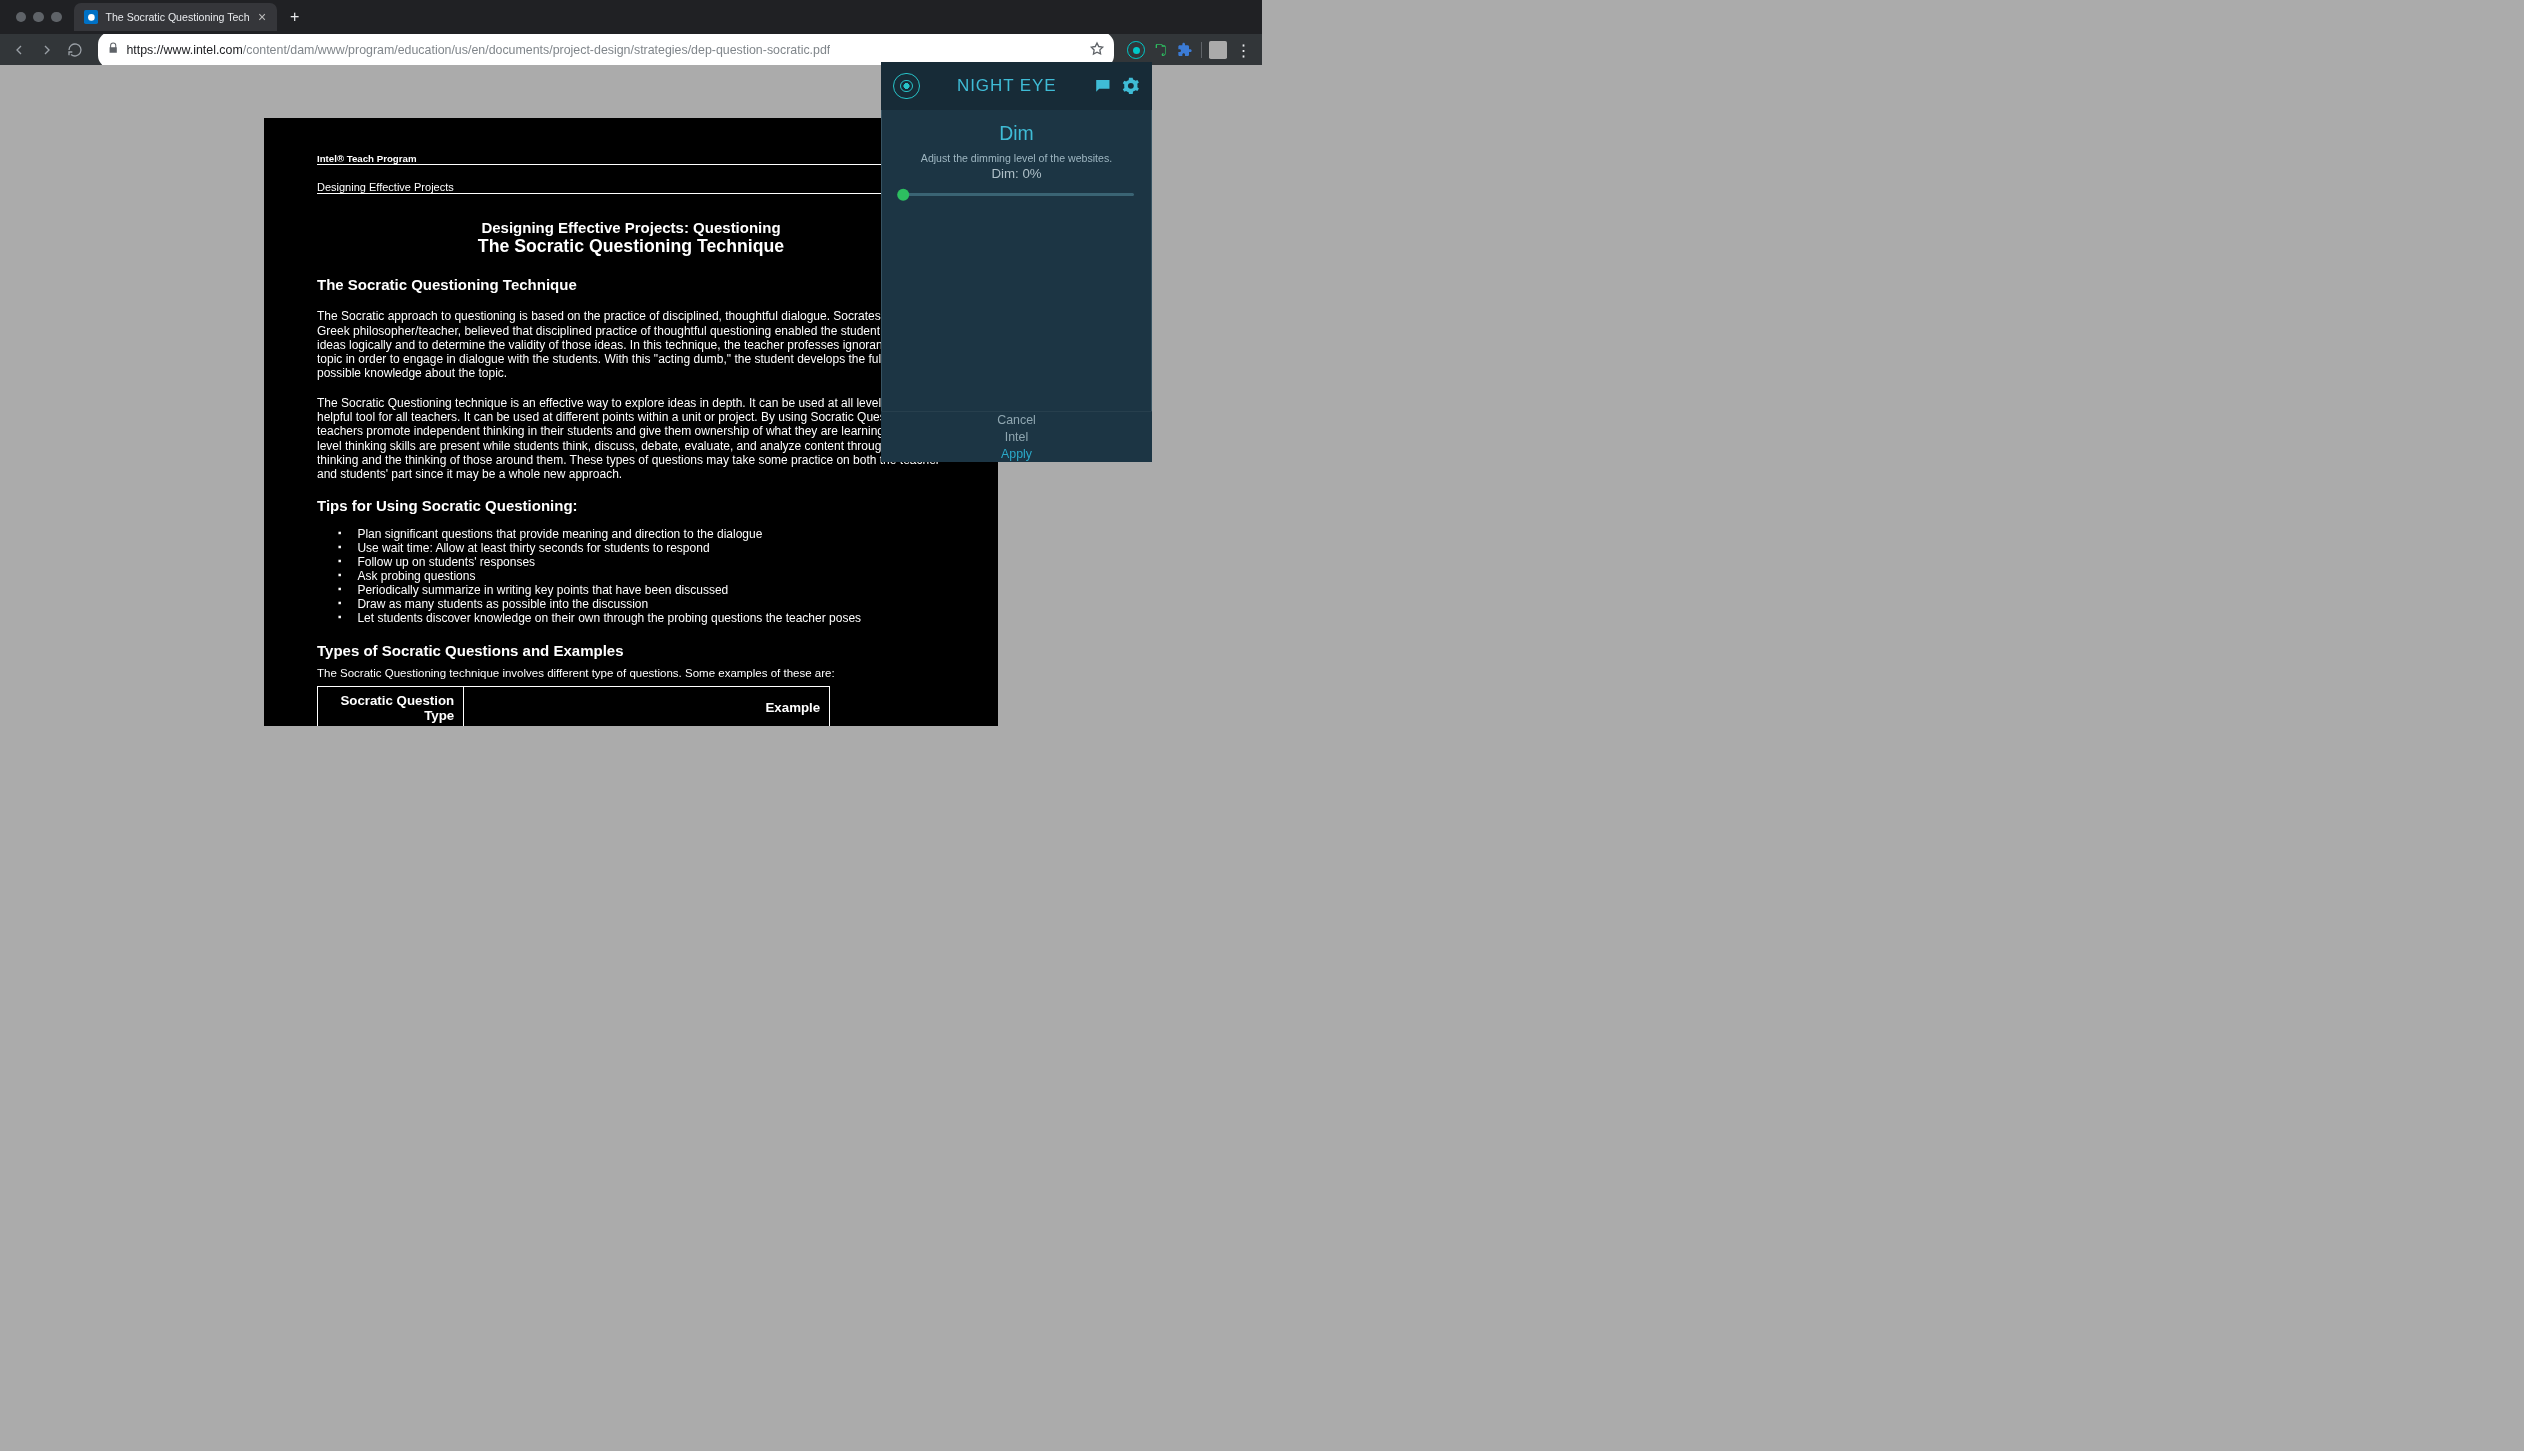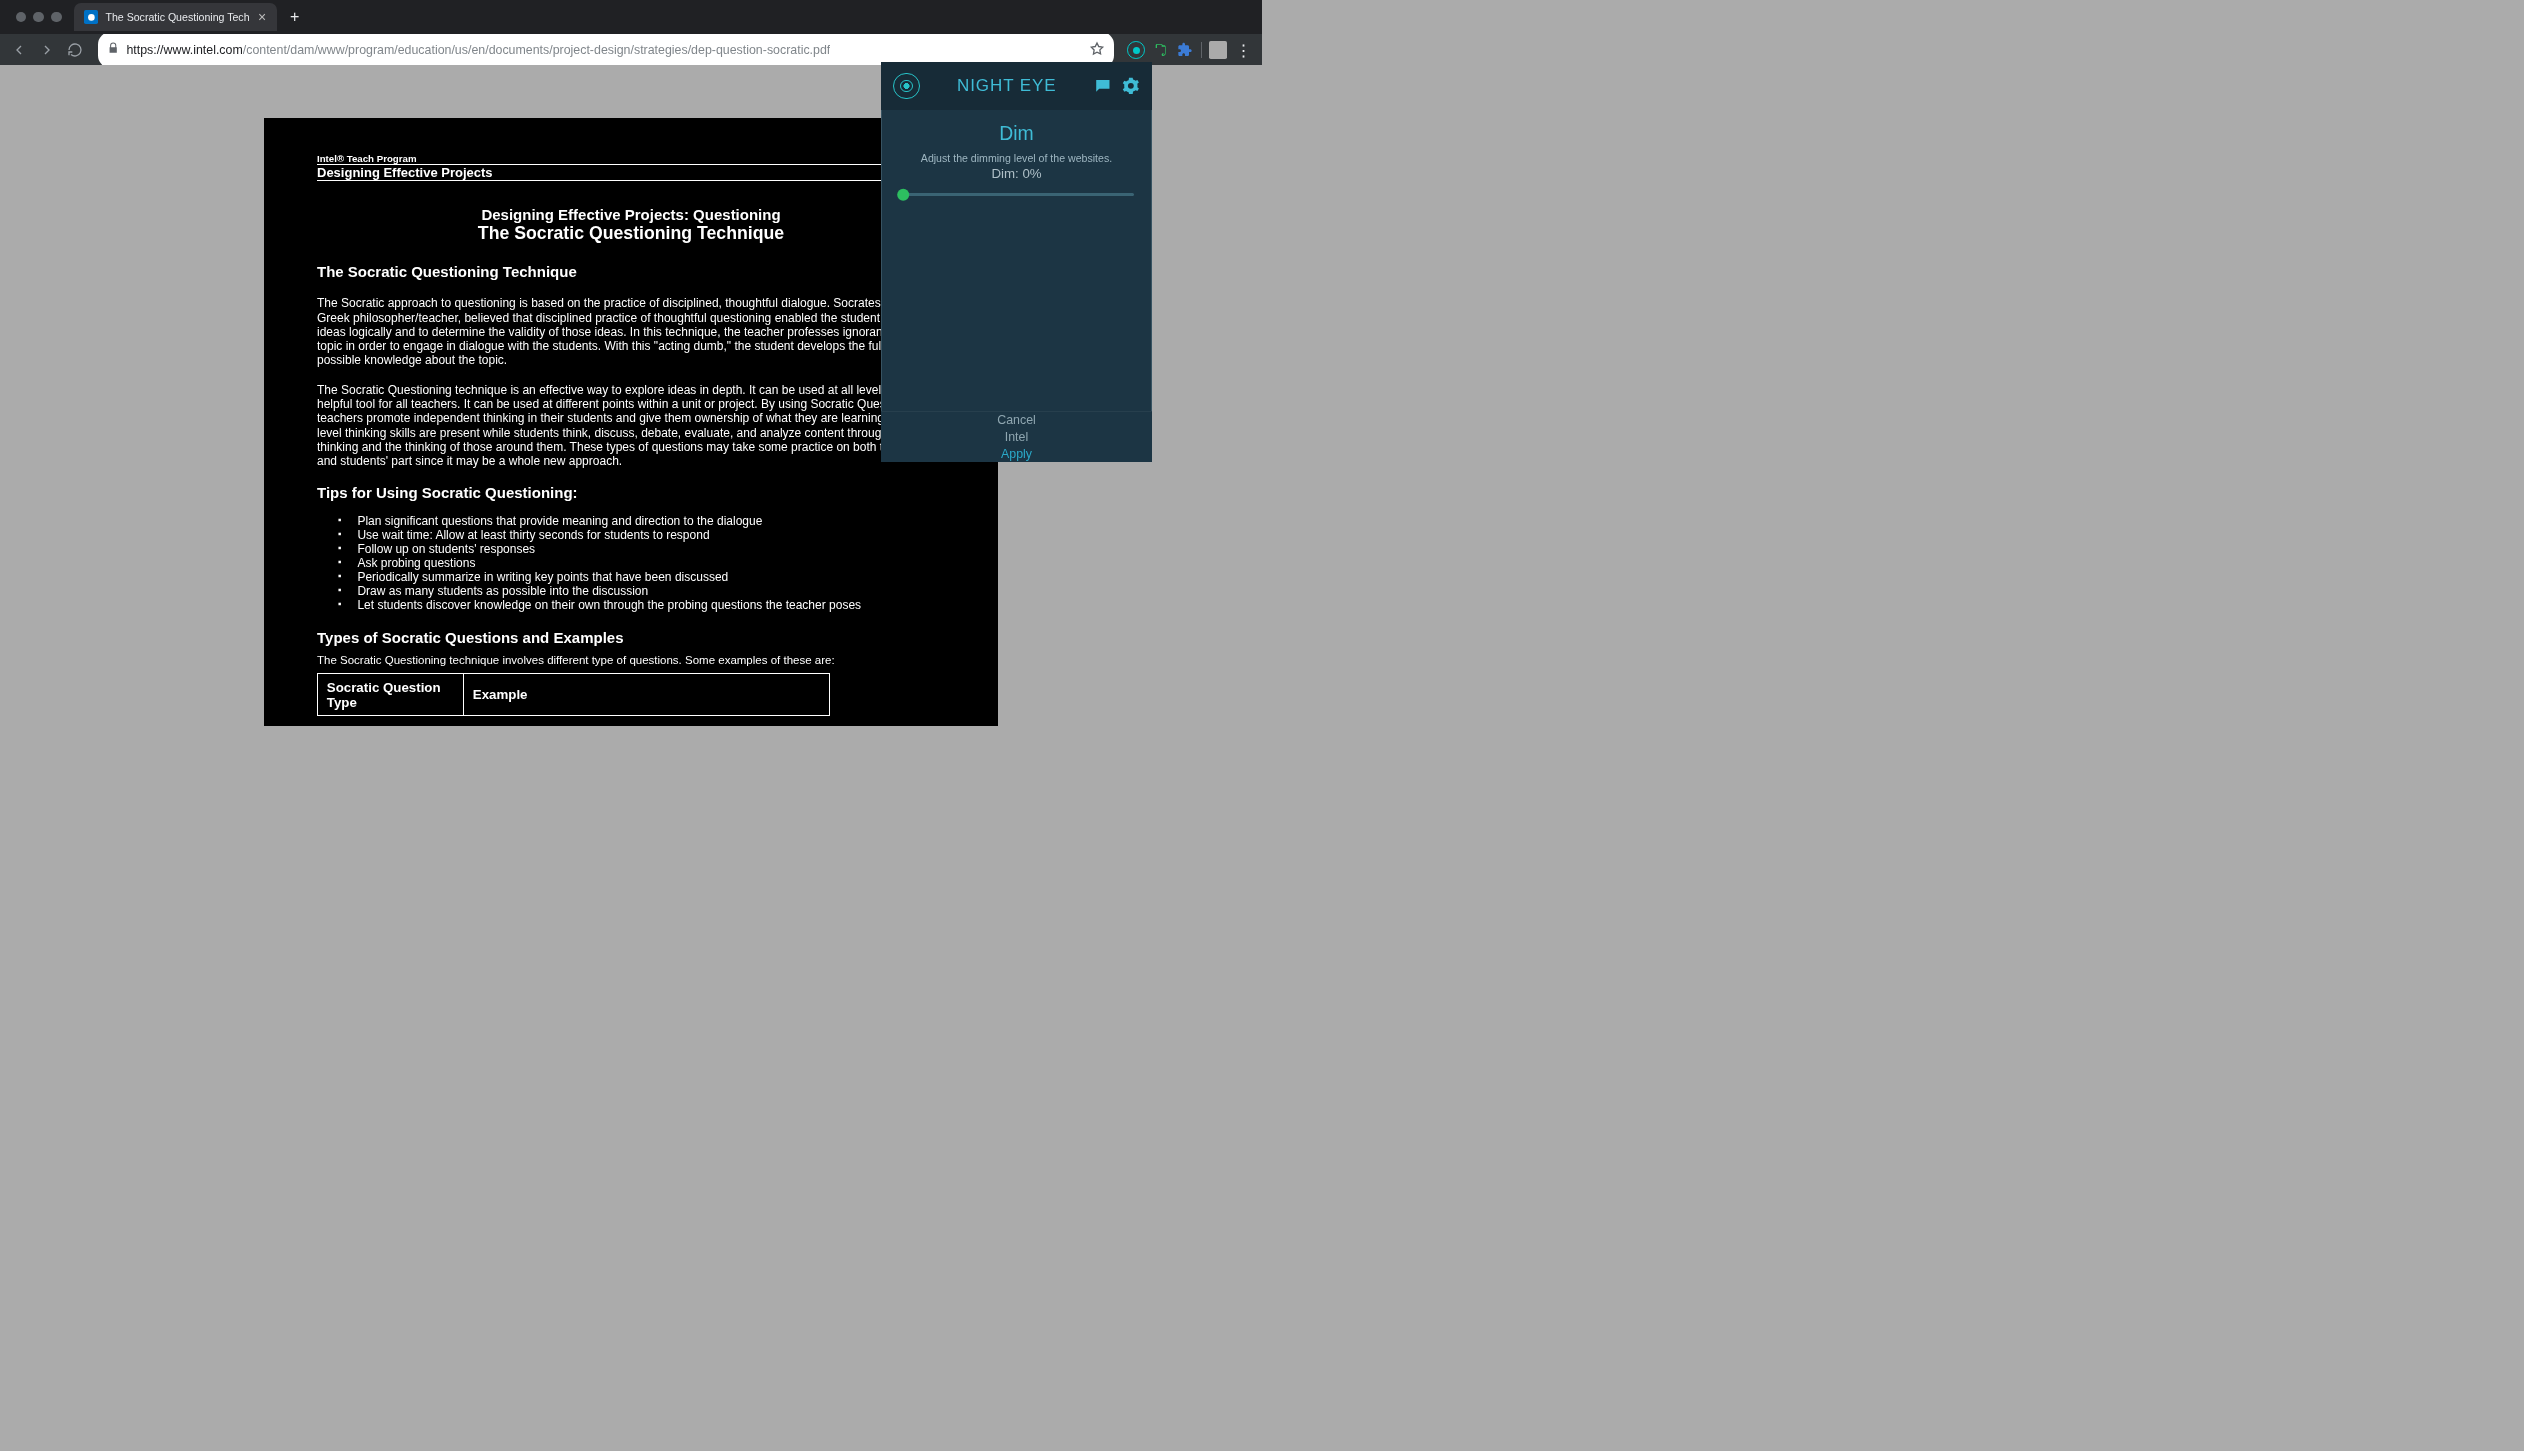--- a/index.html
+++ b/index.html
@@ -32,34 +32,34 @@
 .ext.puzzle { color:#4285f4; }
 .sep { width:0.9px; height:16px; background:#5f6368; }
 .avatar { width:17.7px; height:17.7px; background:#aaa; border-radius:1.8px; }
 .menu-dots { width:19.4px; color:#e8eaed; font-size:16px; display:flex; align-items:center; justify-content:center; cursor:pointer; }
 
 
 .content { position:absolute; top:65px; left:0; right:0; bottom:0; background:#ababab; display:flex; justify-content:center; overflow:hidden; }
 .pdf-page { width:734px; background:#000; color:#fff; padding:35px 53px 0 53px; font-family: Arial, sans-serif; margin-top:53px; }
 .doc-header { border-bottom:0.9px solid #fff; padding-bottom:0px; }
 .doc-header .line1 { font-size:9.7px; font-weight:bold; }
-.doc-header .line2 { font-size:13px; font-weight:bold; border-top:0.9px solid #fff; padding-top:0; }
+.doc-header .line2 { font-size:11px; font-weight:normal; border-top:0.9px solid #fff; padding-top:16px; }
 .doc-title-block { text-align:center; margin:25px 0 19.4px 0; }
 .doc-title-block .t1 { font-size:15px; font-weight:bold; }
 .doc-title-block .t2 { font-size:17.7px; font-weight:bold; }
 .section-h { font-size:15px; font-weight:bold; margin:8.8px 0 16px 0; }
 .para { font-size:12px; line-height:1.18; margin-bottom:16px; }
 .tips-h { font-size:15px; font-weight:bold; margin:7px 0 12.4px 0; }
 ul.tips { list-style:none; margin:0 0 16px 21px; }
 ul.tips li { font-size:12px; line-height:1.18; position:relative; padding-left:19.4px; }
 ul.tips li:before { content:"▪"; position:absolute; left:0; font-size:9.7px; }
 .types-h { font-size:15px; font-weight:bold; margin:5.3px 0 8.8px 0; }
 .lead { font-size:11.5px; margin-bottom:7px; }
 table.soc { border-collapse:collapse; width:513px; border:0.9px solid #fff; }
-table.soc th { border:0.9px solid #fff; padding:5.3px 8.8px; font-size:13.3px; font-weight:bold; text-align:left; }
+table.soc th { border:0.9px solid #fff; padding:5.3px 8.8px; font-size:13.3px; font-weight:bold; text-align:right; }
 
 
 .popup { position:absolute; top:62px; left:881px; width:271px; height:400px; background:#1c3544; box-shadow:0 0 0 0.9px #3b5766 inset; border-radius:11px; z-index:40; color:#aebfc7; }
 .popup-header { height:48px; display:flex; align-items:center; justify-content:space-between; padding:0 12.4px; background:#172b37; }
 .ne-logo { width:26.5px; height:26.5px; border:1.8px solid #27c3c8; border-radius:50%; display:flex; align-items:center; justify-content:center; }
 .ne-logo .inner { width:12.4px; height:12.4px; border-radius:50%; background:radial-gradient(circle,#27c3c8 40%, transparent 42%); border:1.8px solid #27c3c8; }
 .popup-title { color:#3fbcd6; font-size:17px; font-weight:500; letter-spacing:0.9px; }
 .popup-header-icons { display:flex; gap:10.6px; }
 .popup-header-icons .ic { width:17.7px; height:17.7px; display:flex; align-items:center; justify-content:center; cursor:pointer; color:#3fbcd6; }
 .popup-body { padding:12.4px 17.7px 0 17.7px; text-align:center; }

